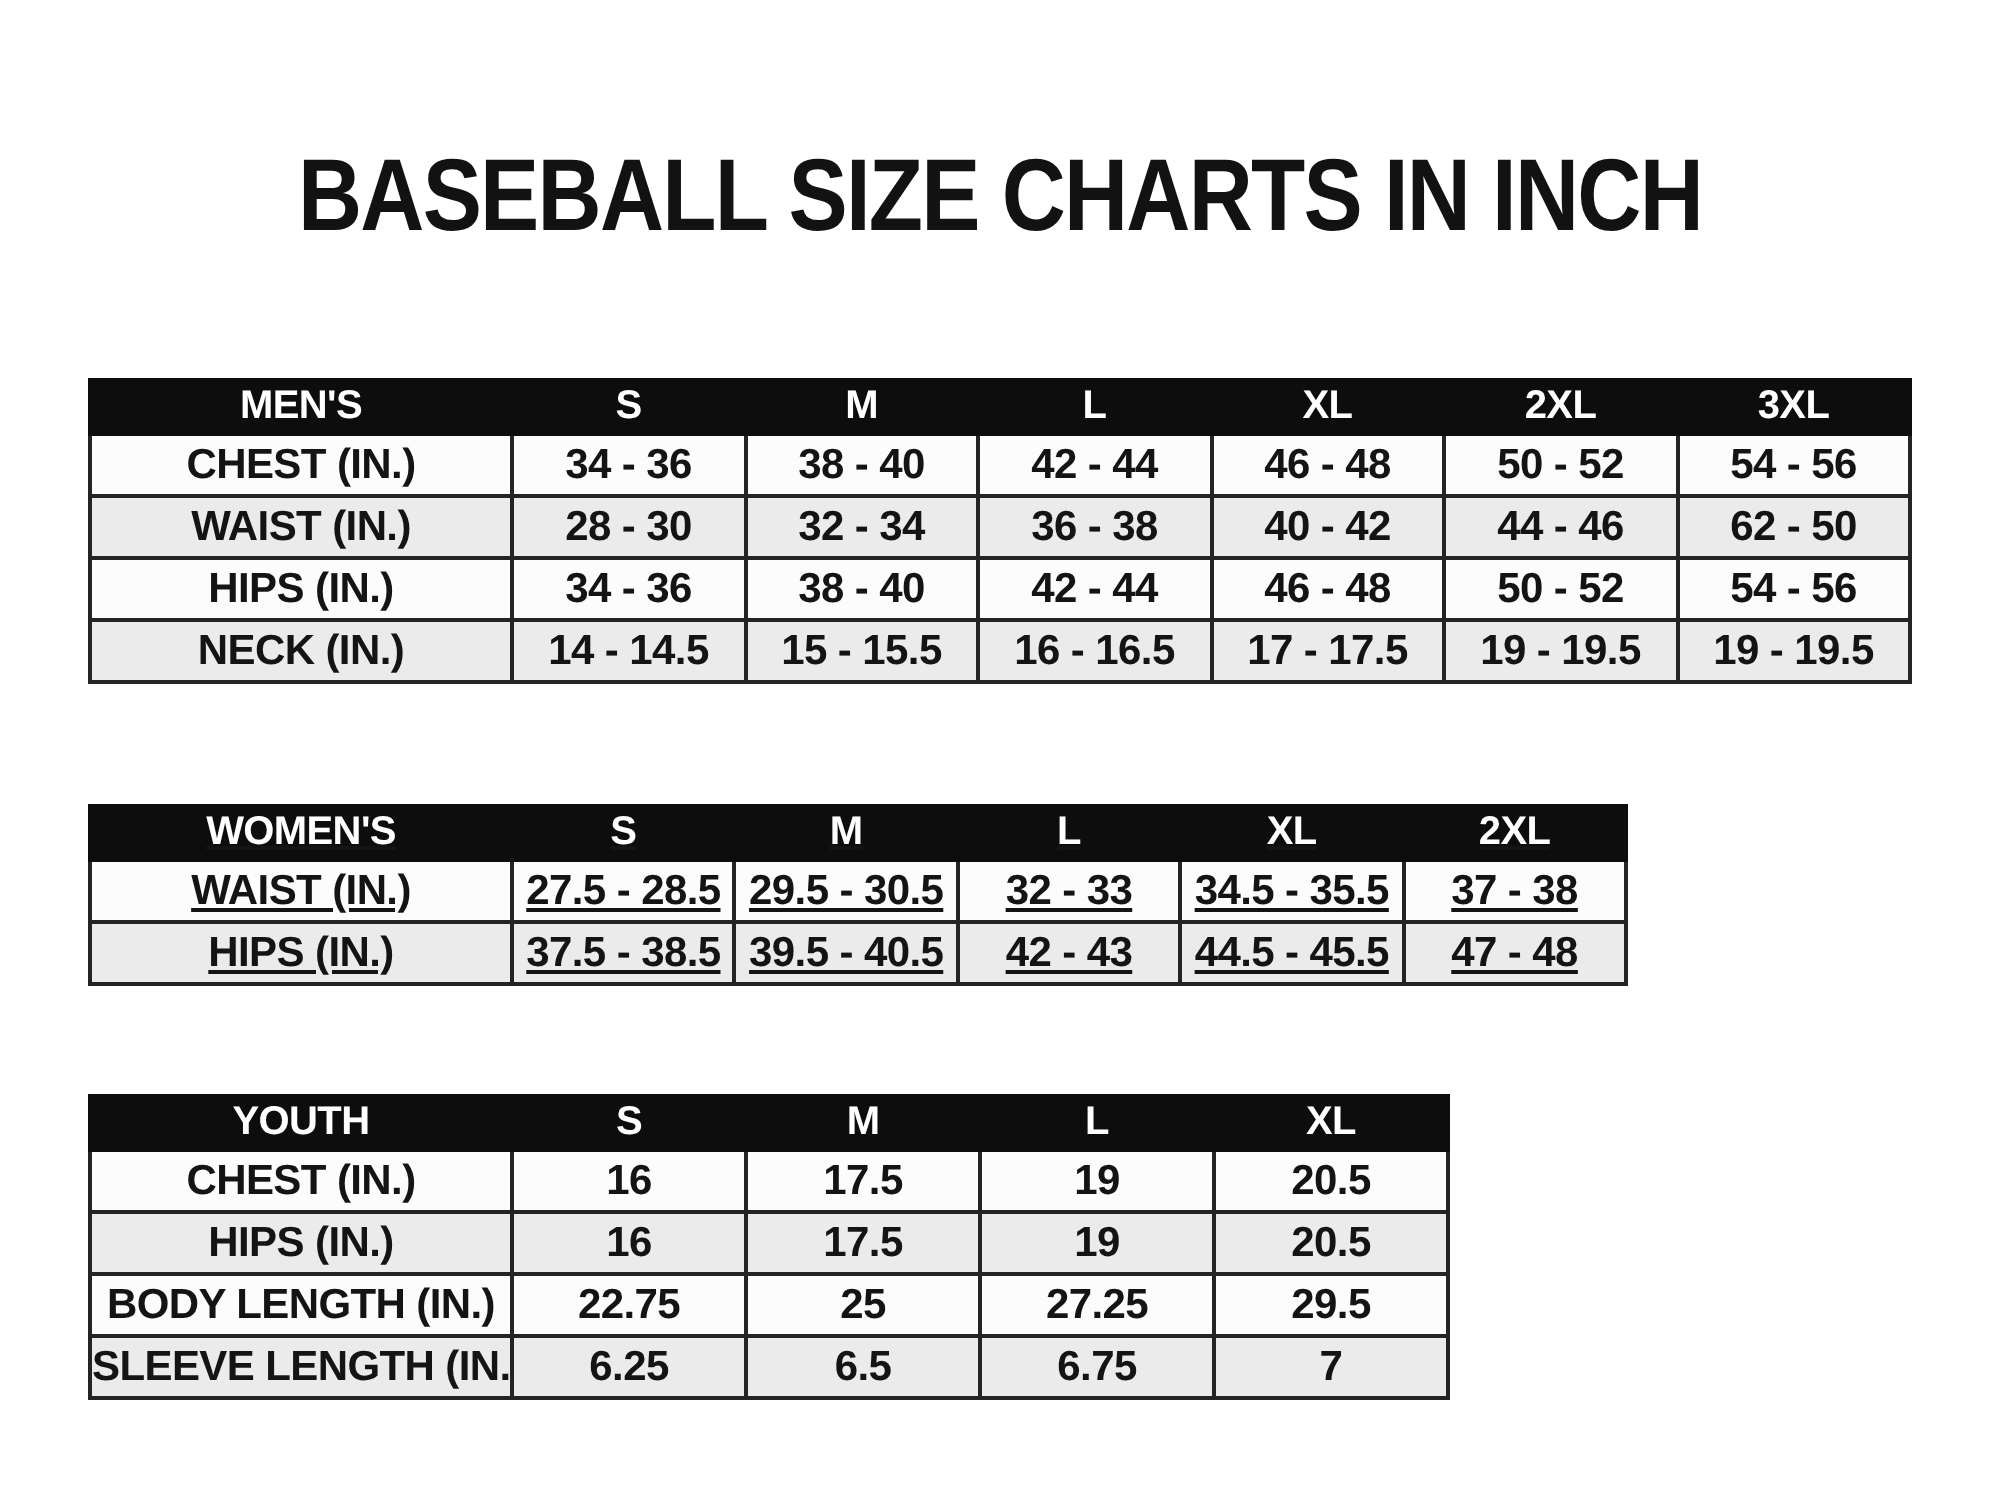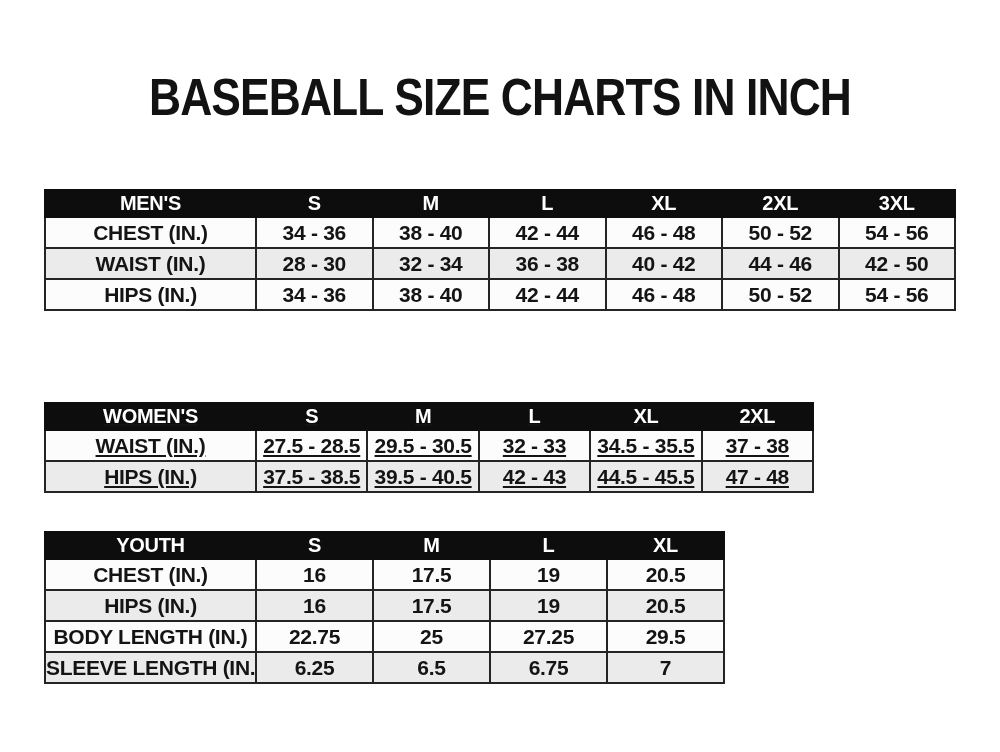--- a/index.html
+++ b/index.html
@@ -33,21 +33,21 @@
     letter-spacing:-1px;
     color:#121212;
     transform:scaleX(0.87);
     transform-origin:50% 50%;
     white-space:nowrap;
   }
 
   .table-slot{position:absolute;left:44px;}
   .table-slot.mens{top:189px;width:912px;}
   .table-slot.womens{top:402px;width:770px;text-decoration:underline;}
-  .table-slot.youth{top:531px;width:681px;}
+  .table-slot.youth{top:547px;width:681px;}
 
   table.size-table{
     width:100%;
     border-collapse:collapse;
     table-layout:fixed;
   }
   table.size-table col.label-col{width:211px;}
   table.size-table th{
     background:var(--header-bg);
     color:var(--header-text);
@@ -116,31 +116,40 @@
             <td>50 - 52</td>
             <td>54 - 56</td>
           </tr>
           <tr>
             <td>WAIST (IN.)</td>
             <td>28 - 30</td>
             <td>32 - 34</td>
             <td>36 - 38</td>
             <td>40 - 42</td>
             <td>44 - 46</td>
-            <td>42 - 50</td>
+            <td>62 - 50</td>
           </tr>
           <tr>
             <td>HIPS (IN.)</td>
             <td>34 - 36</td>
             <td>38 - 40</td>
             <td>42 - 44</td>
             <td>46 - 48</td>
             <td>50 - 52</td>
             <td>54 - 56</td>
           </tr>
+          <tr>
+            <td>NECK (IN.)</td>
+            <td>14 - 14.5</td>
+            <td>15 - 15.5</td>
+            <td>16 - 16.5</td>
+            <td>17 - 17.5</td>
+            <td>19 - 19.5</td>
+            <td>19 - 19.5</td>
+          </tr>
         </tbody>
       </table>
     </div>
 
   <div class="table-slot womens">
       <table class="size-table">
         <colgroup>
           <col class="label-col">
           <col>
           <col>

